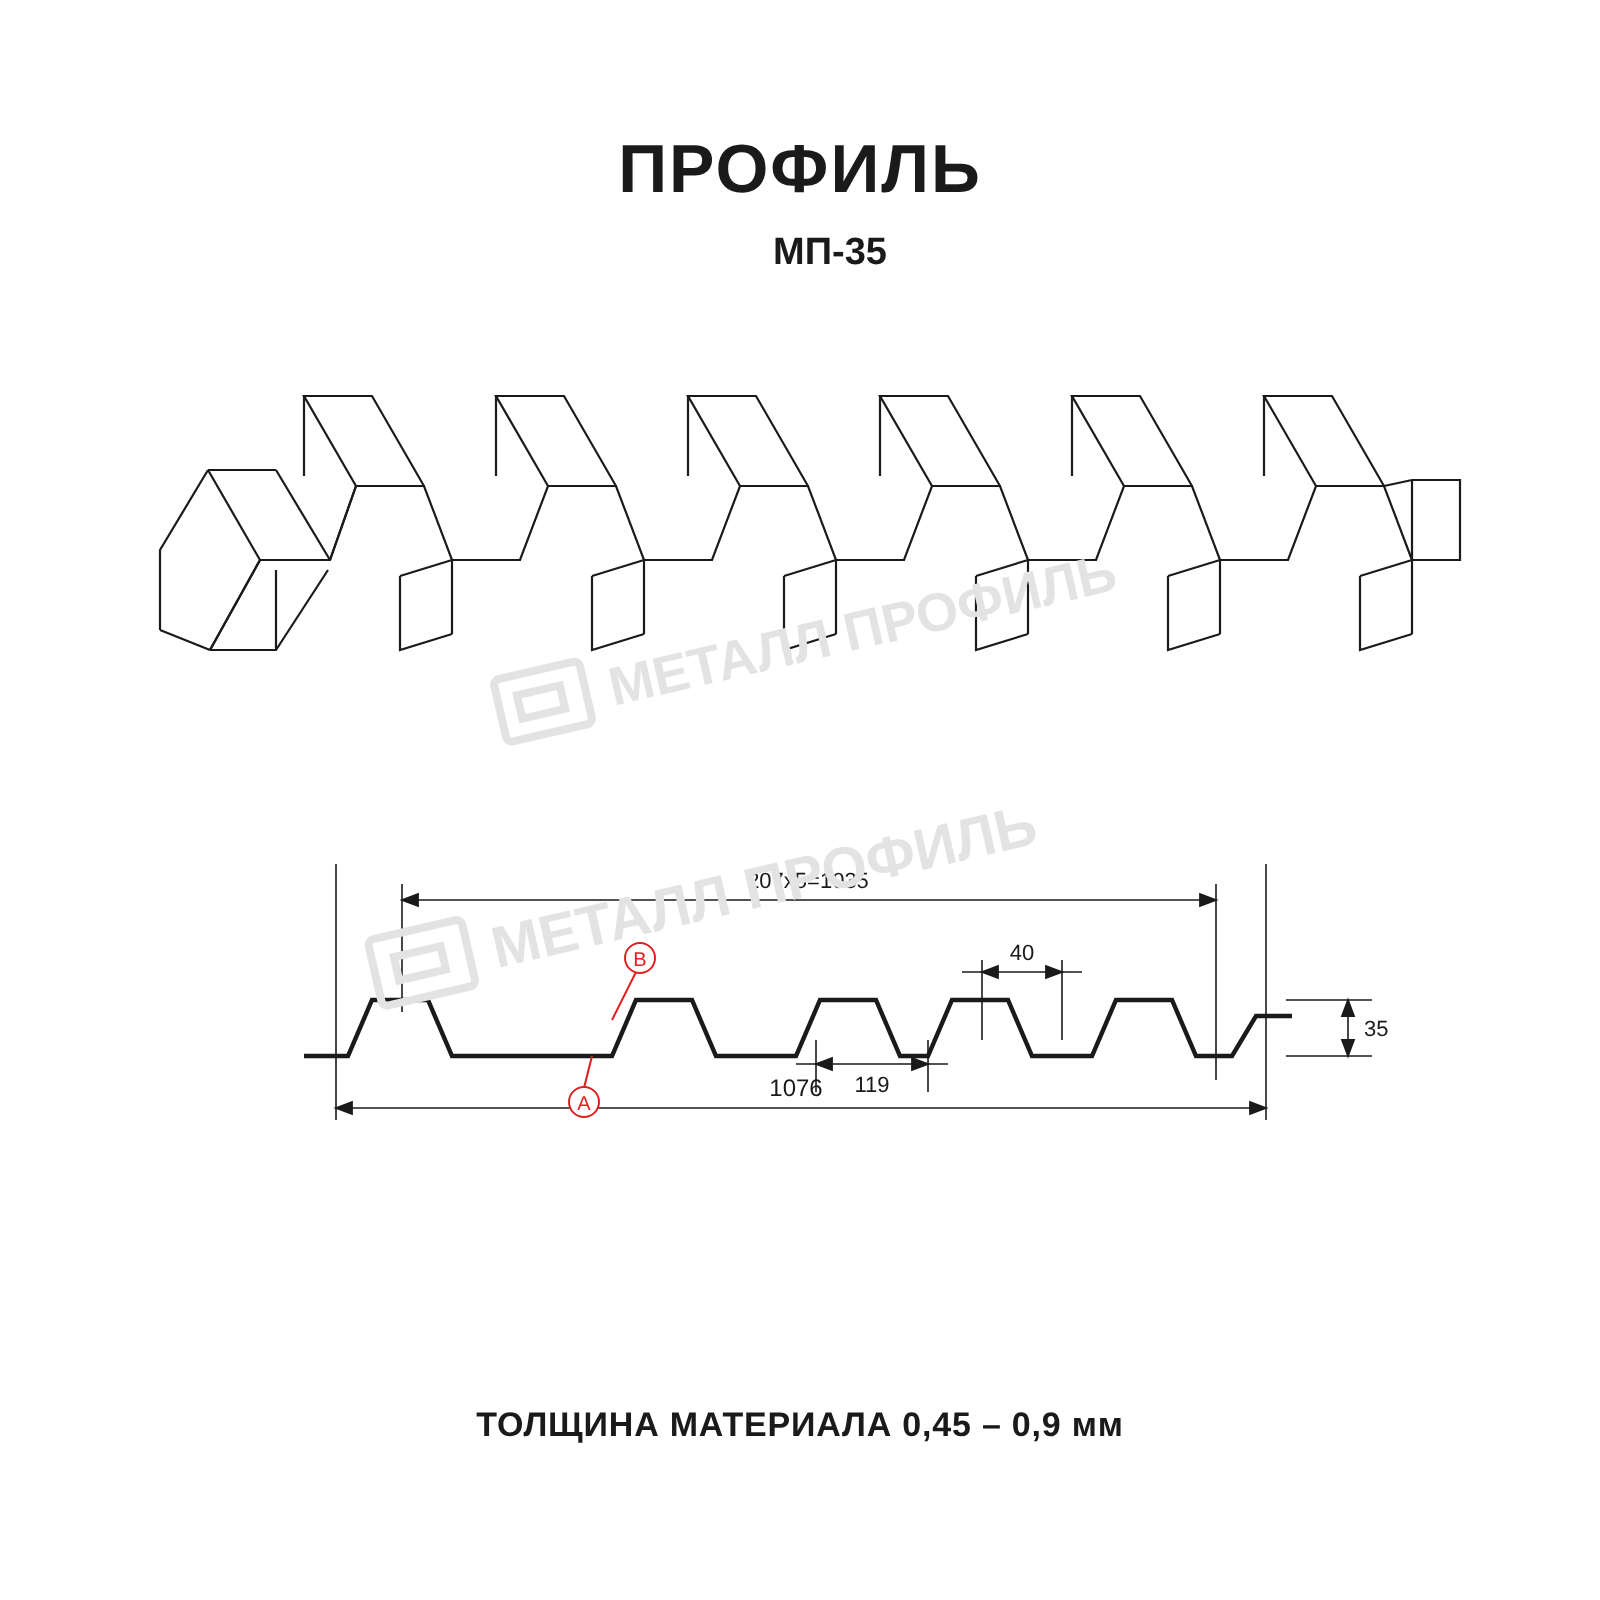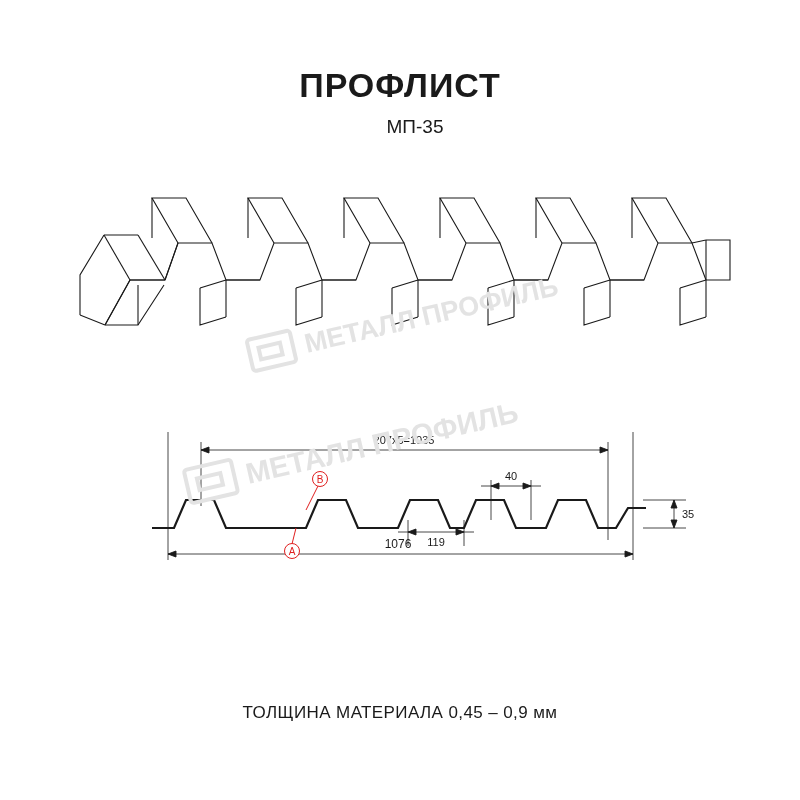--- a/index.html
+++ b/index.html
@@ -29,31 +29,31 @@
     font-weight: bold;
     letter-spacing: 1px;
   }
   .subtitle {
     position: absolute;
     left: 0;
     right: 0;
     top: 116px;
     text-align: center;
     font-size: 19px;
-    font-weight: normal;
+    font-weight: bold;
     padding-left: 30px;
   }
   .footer {
     position: absolute;
     left: 0;
     right: 0;
     top: 703px;
     text-align: center;
     font-size: 17px;
-    font-weight: normal;
+    font-weight: bold;
     letter-spacing: 0.4px;
   }
   .iso-wrap {
     position: absolute;
     left: 60px;
     top: 185px;
     width: 690px;
     height: 190px;
   }
   .dim-wrap {
@@ -71,21 +71,21 @@
   .wm1 { left: 240px; top: 280px; }
   .wm2 { left: 175px; top: 400px; }
   svg { display: block; overflow: visible; }
   text { font-family: "Liberation Sans", sans-serif; }
 </style>
 </head>
 <body>
 
 <div class="page">
 
-  <div class="title">ПРОФЛИСТ</div>
+  <div class="title">ПРОФИЛЬ</div>
   <div class="subtitle">МП-35</div>
 
   <div class="iso-wrap">
     <svg width="690" height="190" viewBox="0 0 690 190">
       <g fill="none" stroke="#1a1a1a" stroke-width="1.1" stroke-linejoin="miter" stroke-linecap="butt">
 
         <g>
 
           <path d="M45 140 L70 95 L105 95 L118 58 L152 58 L166 95 L200 95 L214 58 L248 58 L262 95 L296 95 L310 58 L344 58 L358 95 L392 95 L406 58 L440 58 L454 95 L488 95 L502 58 L536 58 L550 95 L584 95 L598 58 L632 58 L646 95"></path>
 

